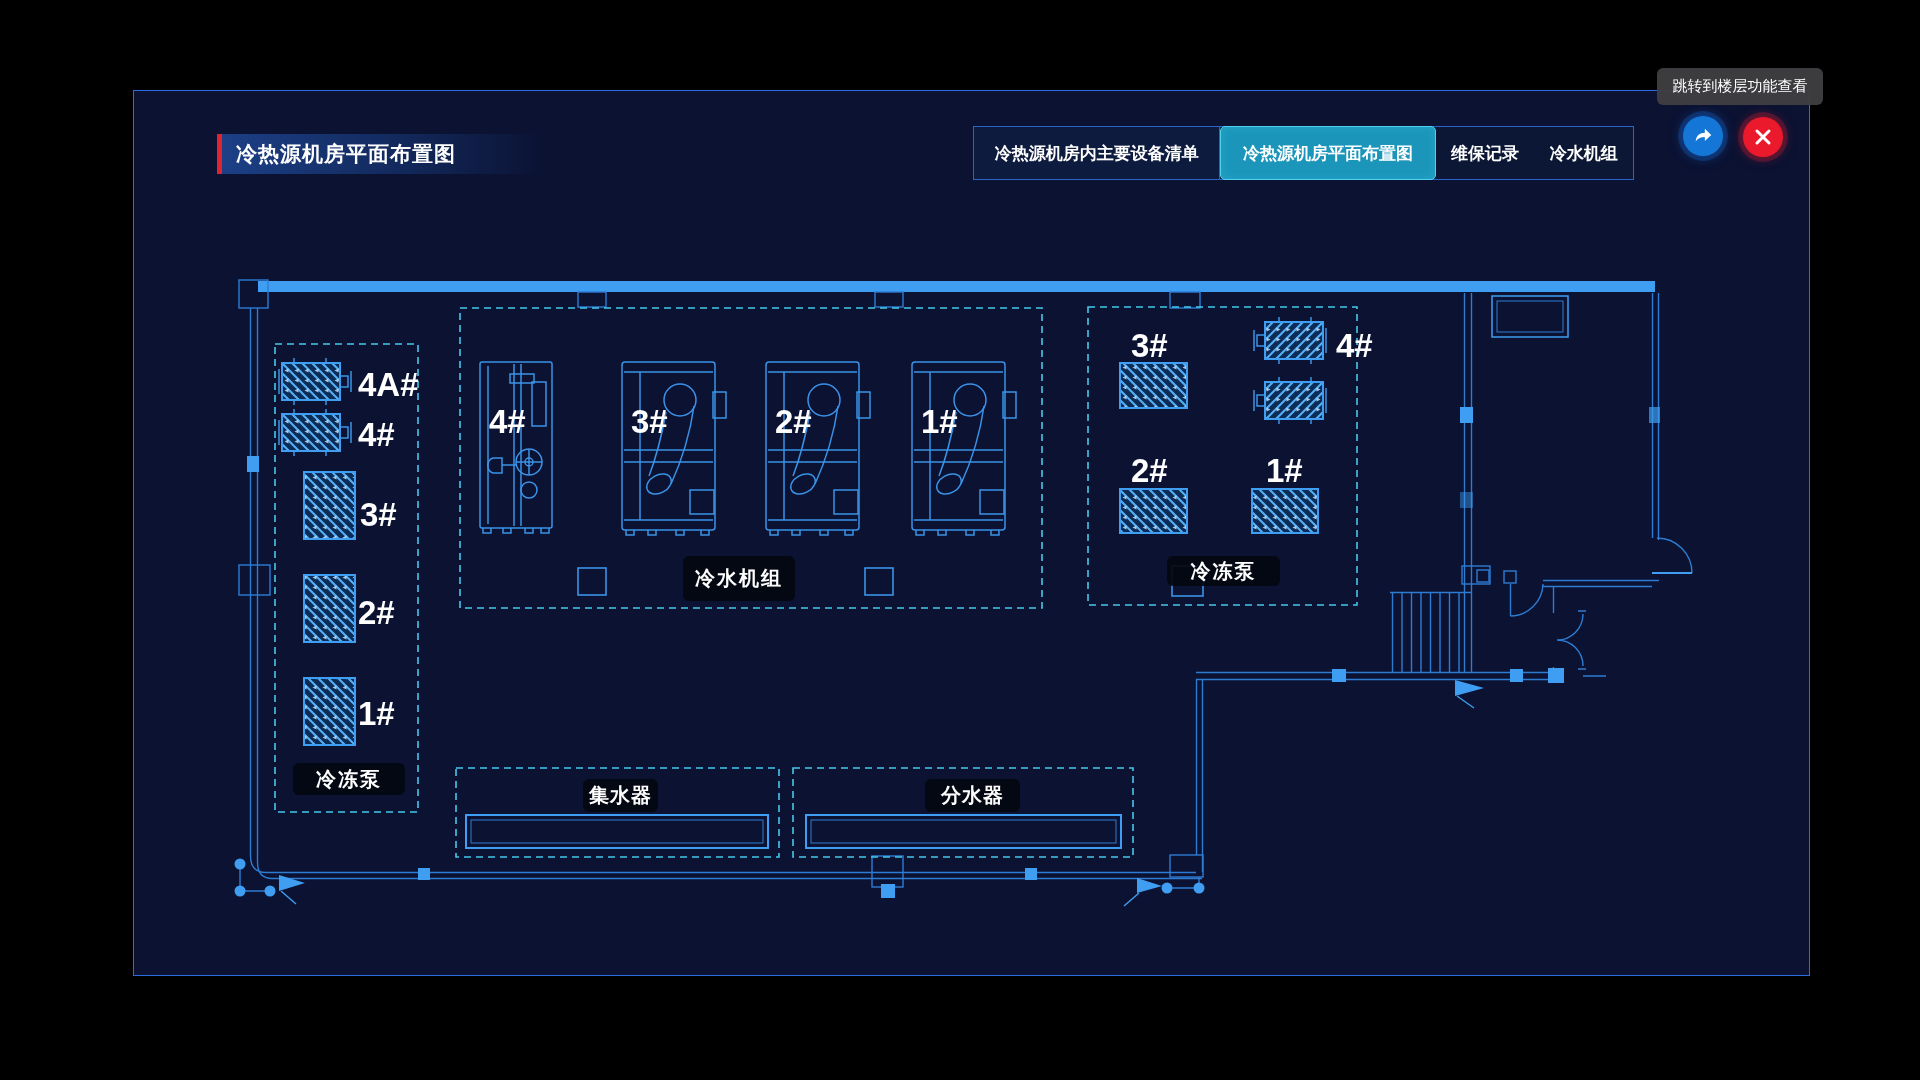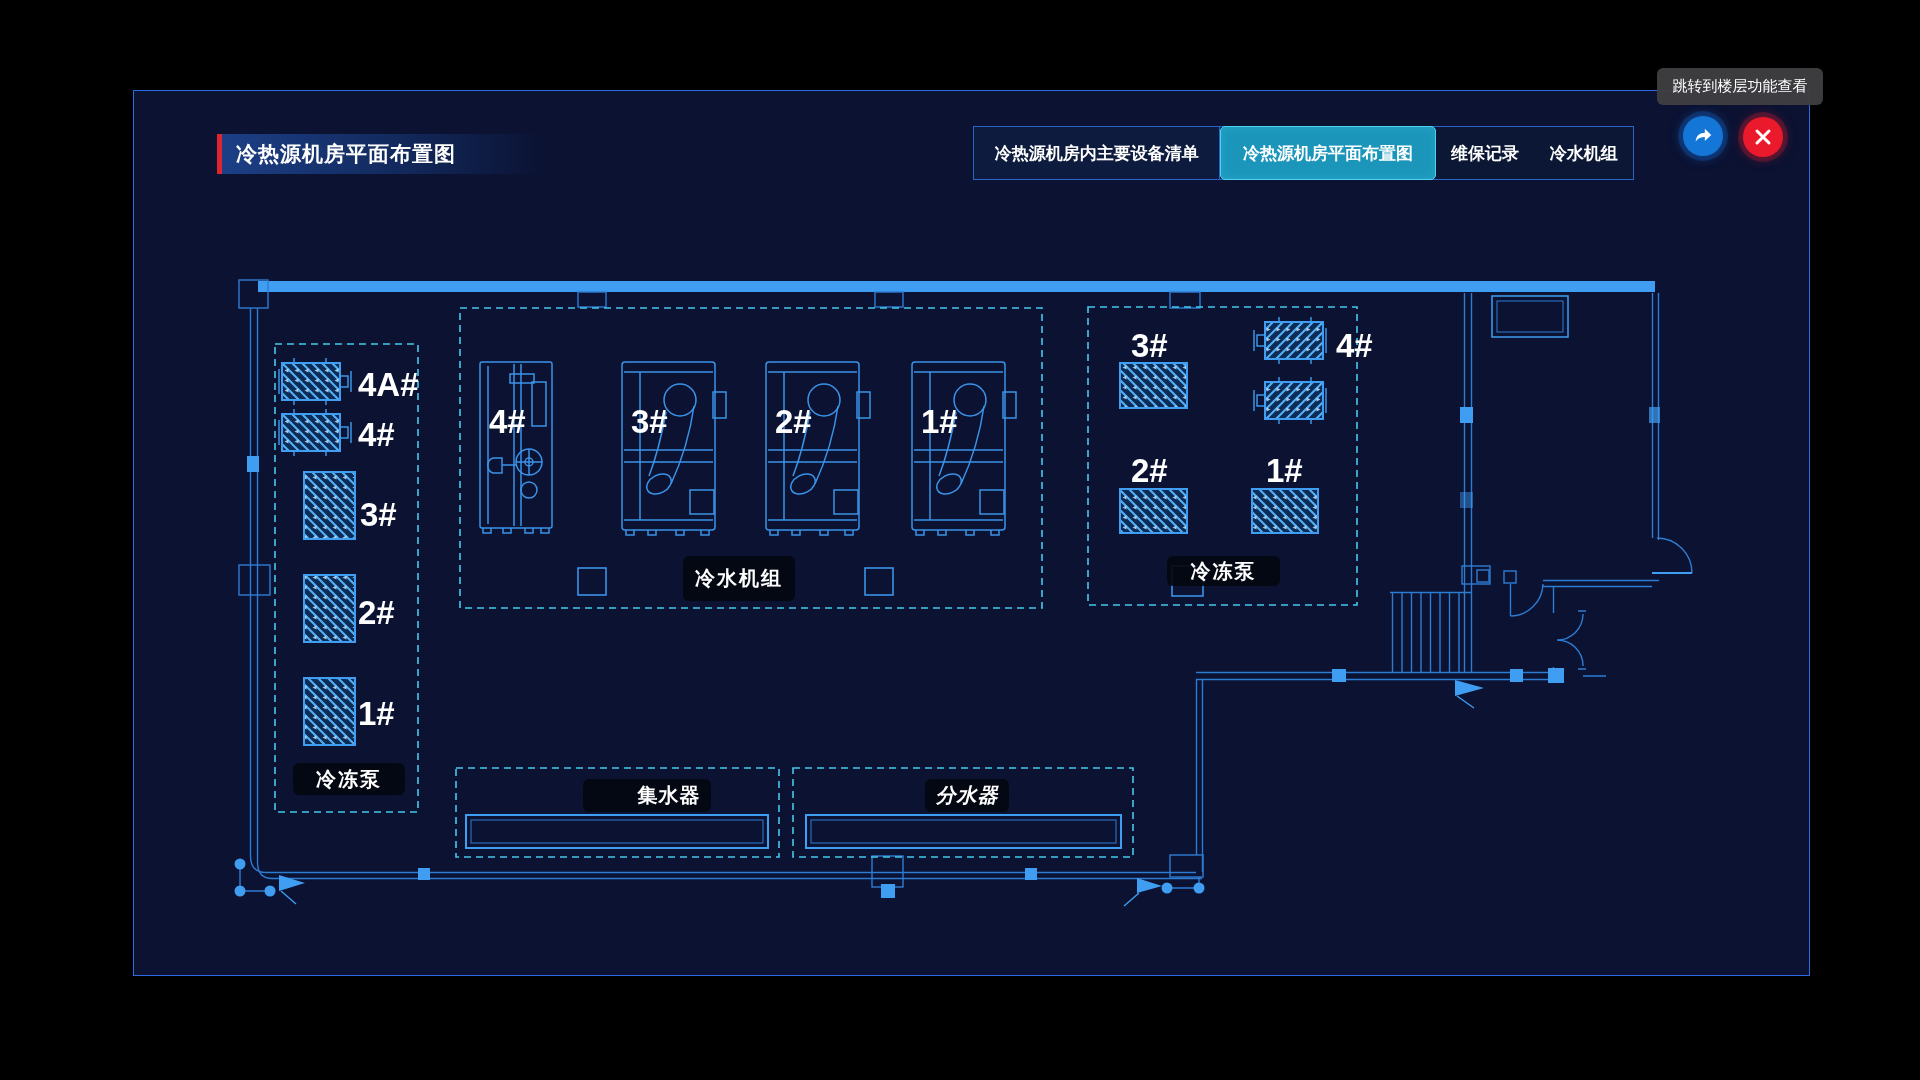--- a/index.html
+++ b/index.html
@@ -34,22 +34,22 @@
   .tooltip{position:absolute;left:1657px;top:68px;width:166px;height:37px;z-index:5;
            background:rgba(62,62,66,.96);color:#fff;font-size:15px;display:flex;
            align-items:center;justify-content:center;white-space:nowrap;border-radius:6px;}
   
   .plan-label{position:absolute;z-index:3;background:rgba(4,8,16,.92);border-radius:6px;
               color:#fff;font-size:20px;font-weight:bold;letter-spacing:2px;
               display:flex;align-items:center;justify-content:center;}
   .lbl-left-pumps{left:293px;top:763px;width:112px;height:32px;}
   .lbl-chillers{left:683px;top:556px;width:112px;height:45px;}
   .lbl-right-pumps{left:1167px;top:556px;width:113px;height:30px;}
-  .lbl-collector{left:583px;top:779px;width:84px;height:33px;letter-spacing:1px;padding-left:44px;}
-  .lbl-distributor{left:925px;top:779px;width:84px;height:33px;letter-spacing:1px;font-style:italic;}
+  .lbl-collector{left:583px;top:779px;width:75px;height:33px;letter-spacing:1px;}
+  .lbl-distributor{left:925px;top:779px;width:95px;height:33px;letter-spacing:1px;}
 </style>
 </head>
 <body>
 
 <div class="panel"></div>
 
 <svg class="plan" width="1920" height="1080" viewBox="0 0 1920 1080">
   <defs>
     <pattern id="hatch" width="10" height="10" patternUnits="userSpaceOnUse">
       <rect width="10" height="10" fill="#0c2c58"></rect>

